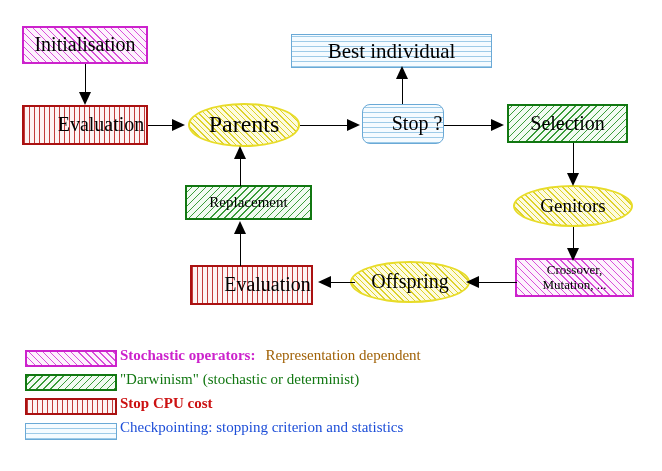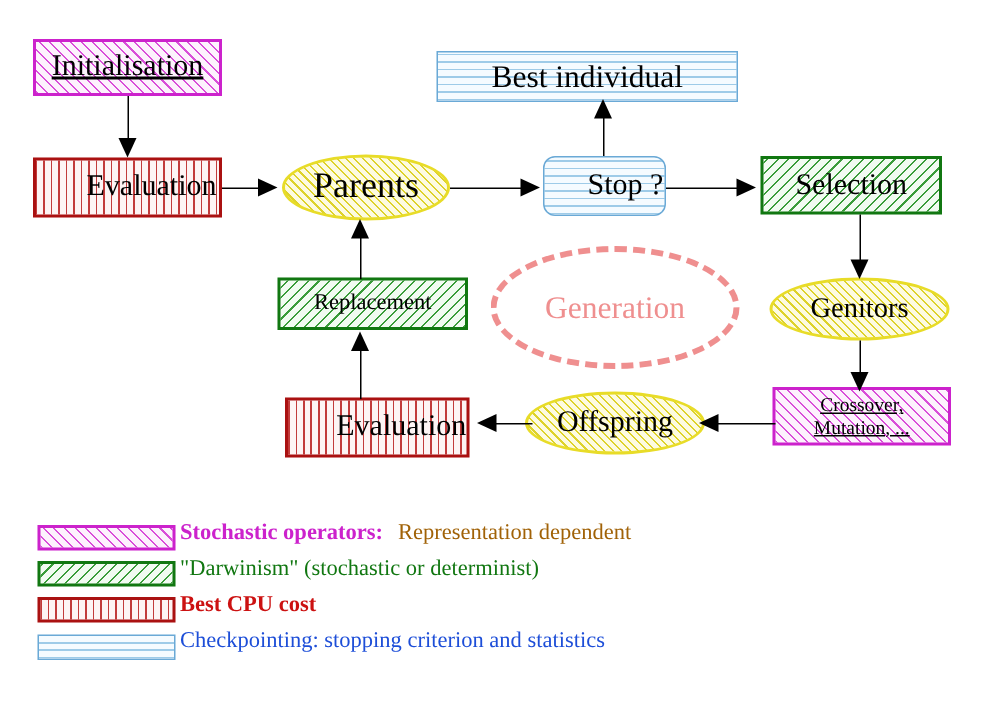--- a/index.html
+++ b/index.html
@@ -30,21 +30,20 @@
   }
 
   
   .fill-magenta {
     border: 2px solid #cc22cc;
     background-color: #fdf2fd;
     background-image: repeating-linear-gradient(
       45deg,
       #d94fd9 0px, #d94fd9 1px,
       rgba(255,255,255,0) 1px, rgba(255,255,255,0) 5px);
-    text-decoration: underline;
   }
   .fill-green {
     border: 2px solid #117711;
     background-color: #f2fbf2;
     background-image: repeating-linear-gradient(
       -45deg,
       #3a9c3a 0px, #3a9c3a 1px,
       rgba(255,255,255,0) 1px, rgba(255,255,255,0) 5px);
   }
   .fill-red {
@@ -165,23 +164,20 @@
   </div>
 
   <div class="node fill-green" style="left:185px; top:185px; width:127px; height:35px; font-size:15px;">
     <span>Replacement</span>
   </div>
 
   <div class="node fill-green" style="left:507px; top:104px; width:121px; height:39px; font-size:20px;">
     <span>Selection</span>
   </div>
 
-  <div class="generation" style="left:327px; top:164px; width:166px; height:82px; font-size:21px;">
-    <span>Generation</span>
-  </div>
 
   <div class="node fill-yellow ellipse" style="left:513px; top:185px; width:120px; height:42px; font-size:19px;">
     <span>Genitors</span>
   </div>
 
   <div class="node fill-magenta" style="left:515px; top:258px; width:119px; height:39px; font-size:13px;">
     <span>Crossover,
 Mutation, ...</span>
   </div>
 
@@ -231,21 +227,21 @@
     <span class="part1" style="color:#cc22cc; font-weight:bold;">Stochastic operators:</span><span class="part2" style="color:#a16207;">Representation dependent</span>
   </div>
 
   <div class="legend-swatch fill-green" style="left:25px; top:374px;"></div>
   <div class="legend-text" style="top:371px;">
     <span class="part1" style="color:#117711;">"Darwinism" (stochastic or determinist)</span>
   </div>
 
   <div class="legend-swatch fill-red" style="left:25px; top:398px;"></div>
   <div class="legend-text" style="top:395px;">
-    <span class="part1" style="color:#cc1111; font-weight:bold;">Best CPU cost</span>
+    <span class="part1" style="color:#cc1111; font-weight:bold;">Stop CPU cost</span>
   </div>
 
   <div class="legend-swatch fill-blue" style="left:25px; top:423px;"></div>
   <div class="legend-text" style="top:419px;">
     <span class="part1" style="color:#1d4ed8;">Checkpointing: stopping criterion and statistics</span>
   </div>
 
 </div>
 
 </body></html>

